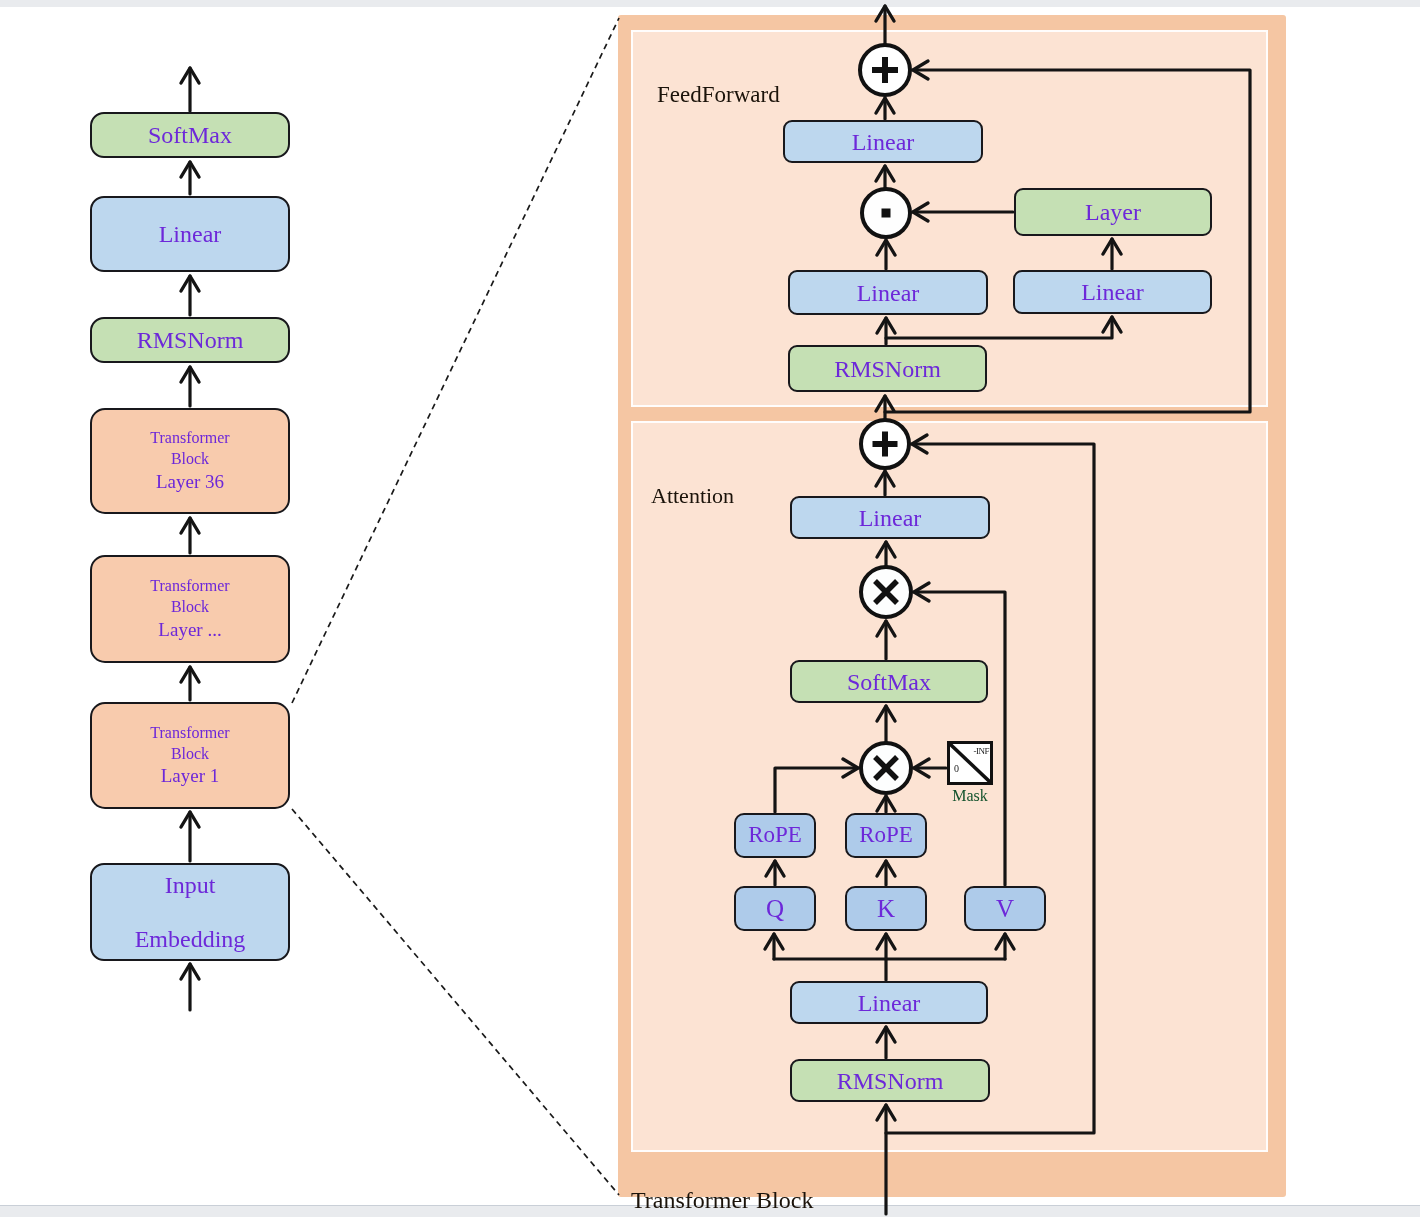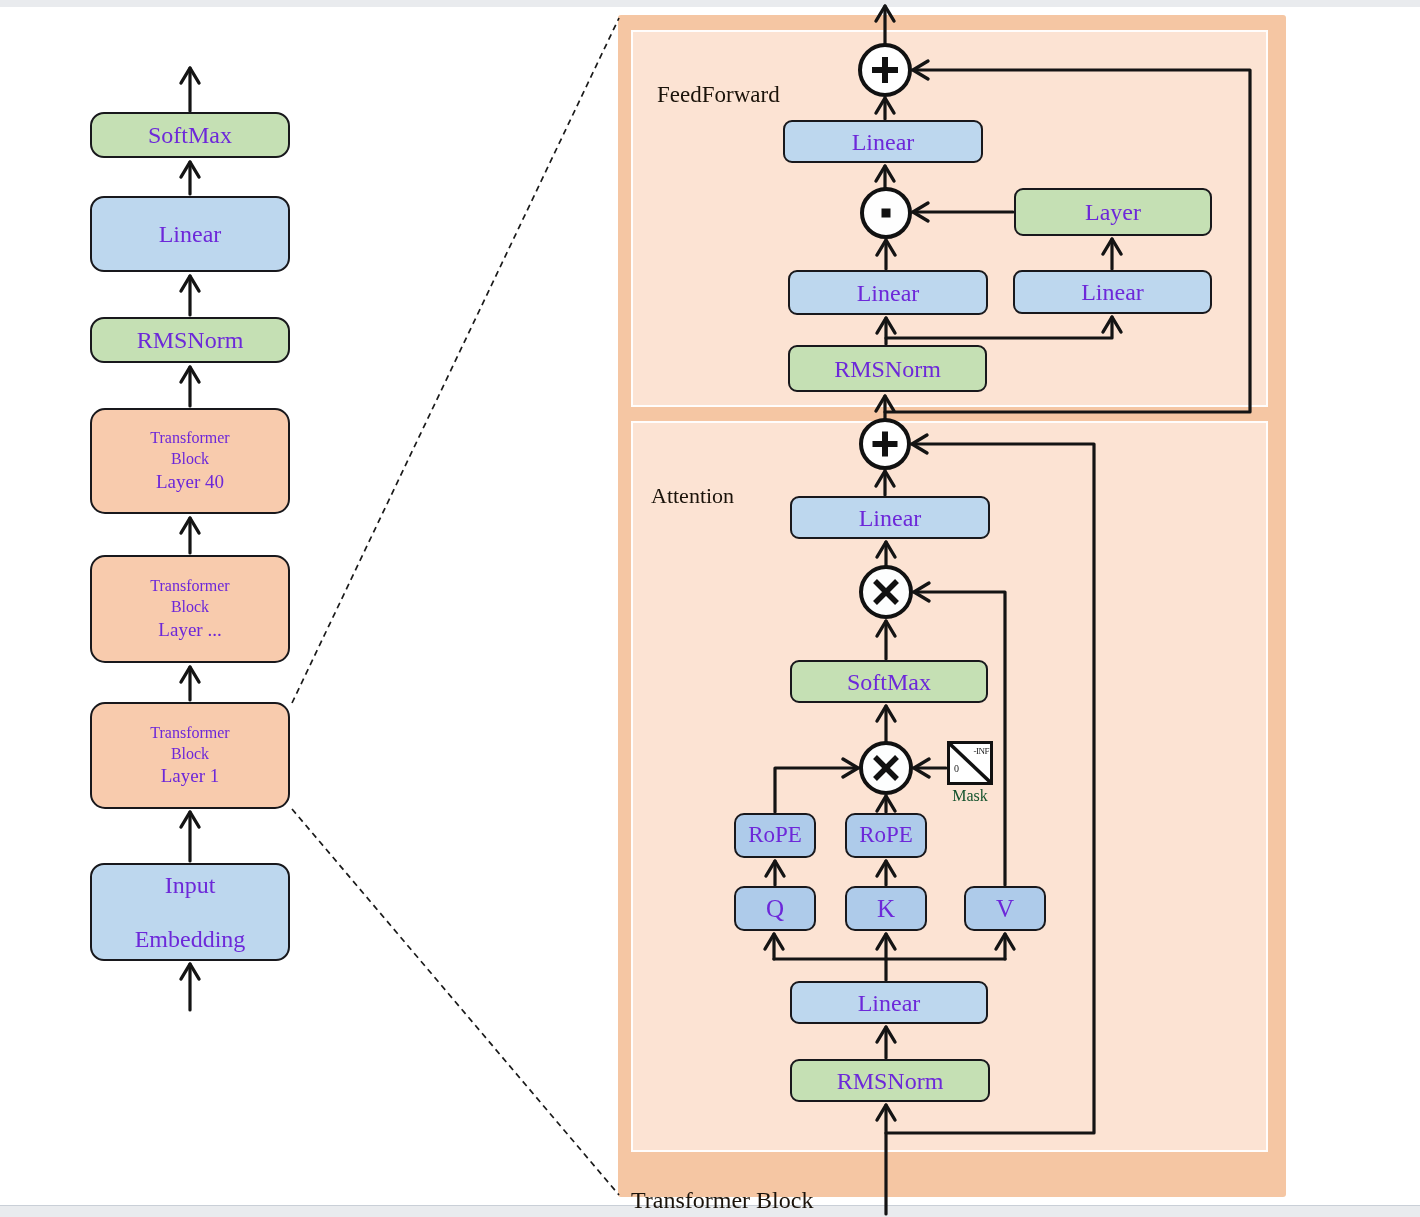--- a/index.html
+++ b/index.html
@@ -150,21 +150,21 @@
   </div>
   <div class="box blue f24 round14" style="left:90px;top:196px;width:200px;height:76px;">
     <span>Linear</span>
   </div>
   <div class="box green f24 round14" style="left:90px;top:317px;width:200px;height:46px;">
     <span>RMSNorm</span>
   </div>
   <div class="box orange" style="left:90px;top:408px;width:200px;height:106px;">
     <span class="tb-line">Transformer</span>
     <span class="tb-line">Block</span>
-    <span class="tb-layer">Layer 40</span>
+    <span class="tb-layer">Layer 36</span>
   </div>
   <div class="box orange" style="left:90px;top:555px;width:200px;height:108px;">
     <span class="tb-line">Transformer</span>
     <span class="tb-line">Block</span>
     <span class="tb-layer">Layer ...</span>
   </div>
   <div class="box orange" style="left:90px;top:702px;width:200px;height:107px;">
     <span class="tb-line">Transformer</span>
     <span class="tb-line">Block</span>
     <span class="tb-layer">Layer 1</span>

